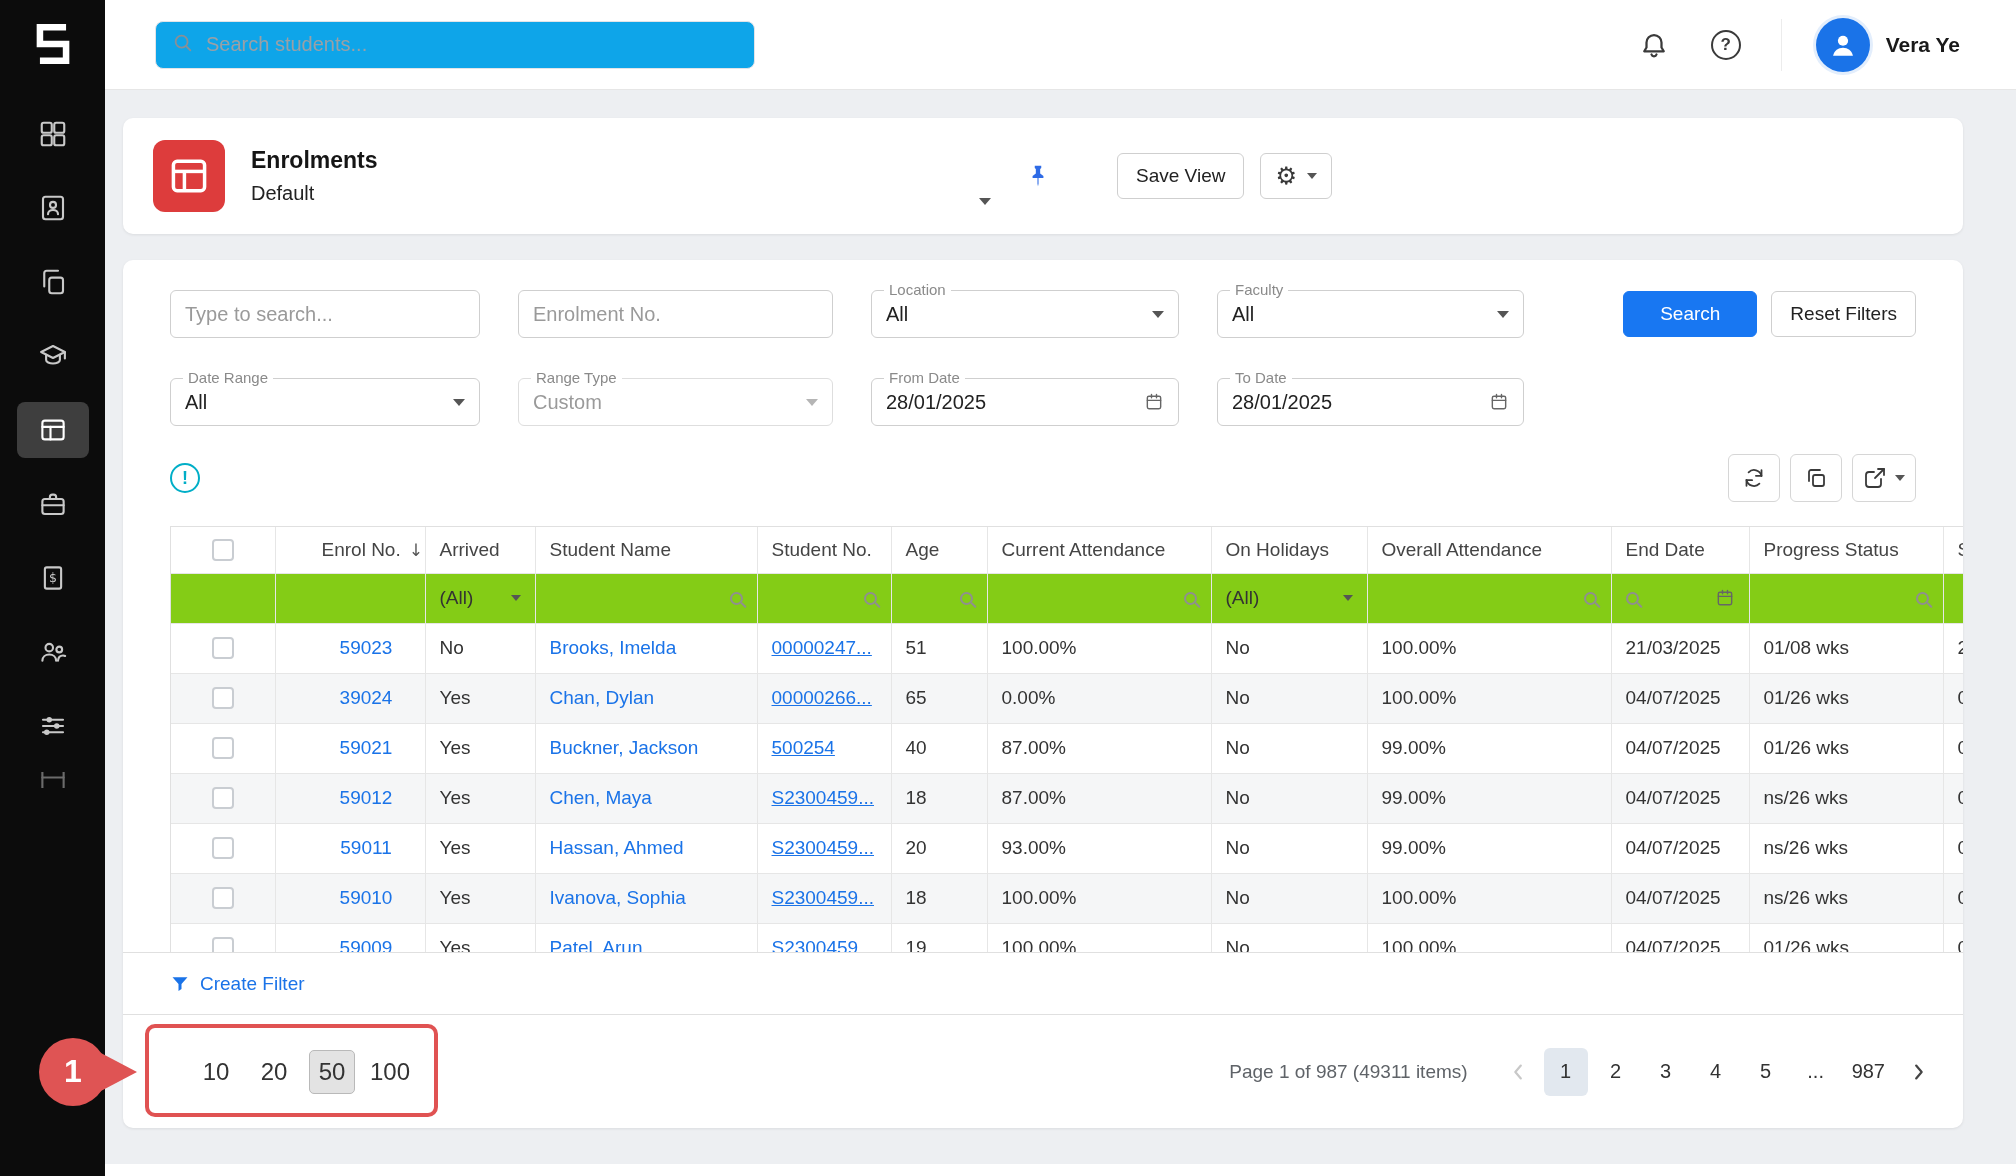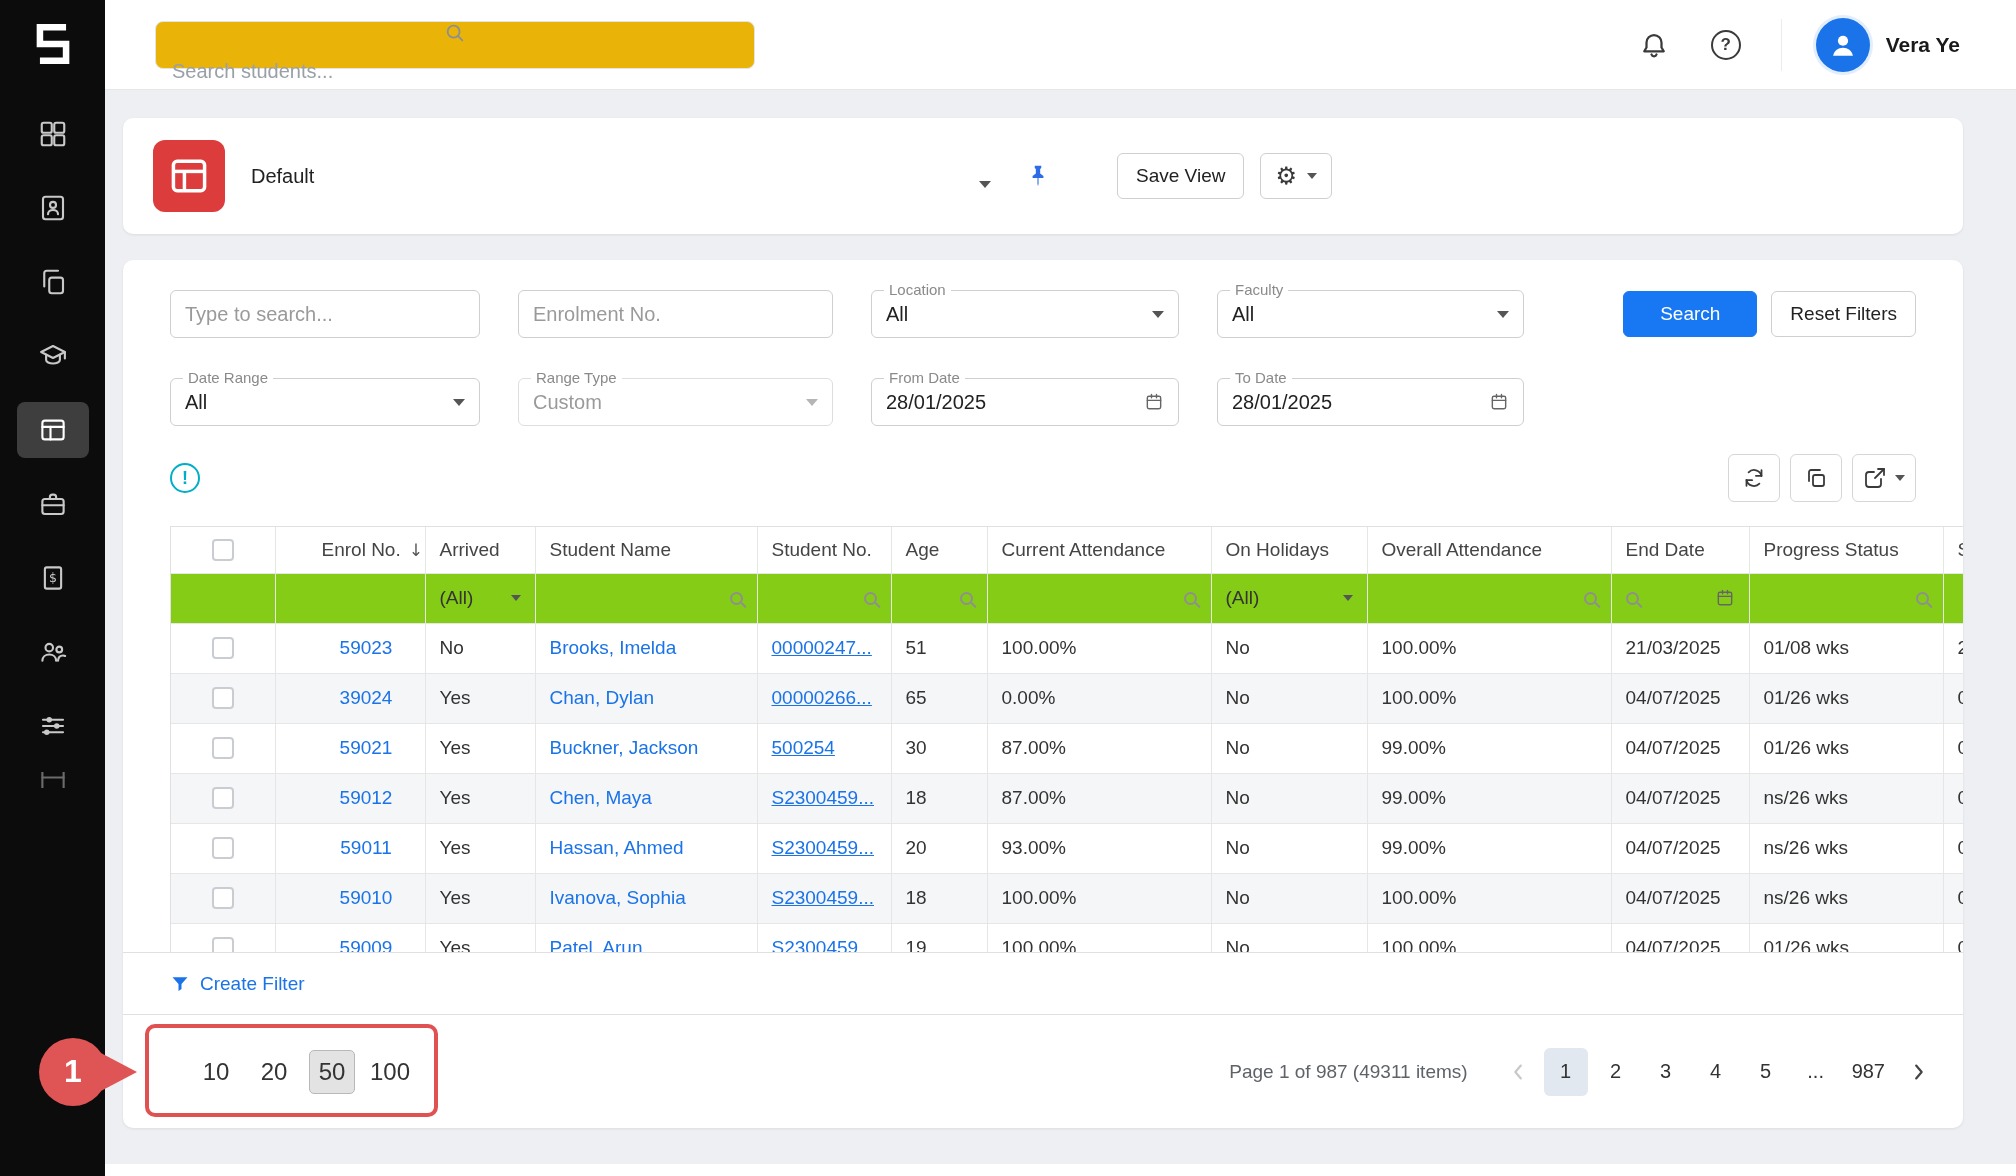--- a/index.html
+++ b/index.html
@@ -15,22 +15,22 @@
   .nav-item.active { background:#3e3e3e; }
   .nav-item svg { width:30px; height:30px; }
   .nav-item .stroke { stroke:#c9c9c9; stroke-width:1.7; fill:none; stroke-linecap:round; stroke-linejoin:round; }
   .nav-item.active .stroke { stroke:#ffffff; }
   .nav-item .fillc { fill:#c9c9c9; }
   .partial-wrap { height:16px; overflow:hidden; opacity:.5; }
 
   
   .topbar { position:absolute; left:105px; top:0; right:0; height:90px; background:#fff; border-bottom:1px solid #e6e6e6;
             display:flex; align-items:center; z-index:4; }
-  .search-box { margin-left:50px; width:600px; height:48px; border:1px solid #e2e4e8; background:#eab308; border-radius:8px;
-                display:flex; align-items:center; padding:0 16px; gap:12px;flex-direction:column; }
+  .search-box { margin-left:50px; width:600px; height:48px; border:1px solid #e2e4e8; background:#0ea5e9; border-radius:8px;
+                display:flex; align-items:center; padding:0 16px; gap:12px; }
   .search-box input { border:none; outline:none; background:transparent; font-size:20px; color:#333; width:100%;
                       font-family:"Liberation Sans", sans-serif; }
   .search-box input::placeholder { color:#9aa0a6; }
   .topbar-right { margin-left:auto; display:flex; align-items:center; padding-right:56px; }
   .icon-btn { background:none; border:none; cursor:pointer; display:flex; align-items:center; justify-content:center; }
   .help-circle { width:30px; height:30px; border:2.2px solid #3a3a3a; border-radius:50%; display:flex; align-items:center;
                  justify-content:center; font-size:17px; font-weight:bold; color:#3a3a3a; }
   .top-divider { width:1px; height:52px; background:#ececec; margin:0 34px 0 40px; }
   .avatar { width:54px; height:54px; border-radius:50%; background:#1a73e8; display:flex; align-items:center; justify-content:center;
             box-shadow:0 0 0 3px #e3eefc; }
@@ -261,20 +261,21 @@
 
     <section class="card header-card">
       <div class="red-tile">
         <svg width="44" height="44" viewBox="0 0 24 24">
             <rect x="3.5" y="4" width="17" height="16" rx="2" fill="none" stroke="#ffffff" stroke-width="1.9"></rect>
             <path d="M3.5 9.5h17" stroke="#ffffff" stroke-width="1.9"></path>
             <path d="M9.5 9.5V20" stroke="#ffffff" stroke-width="1.9"></path>
           </svg>
       </div>
       <div class="title-block">
+        <div class="page-title">Enrolments</div>
         <div class="view-select">
           <span class="val">Default</span>
           <span class="caret"></span>
         </div>
       </div>
       <button class="icon-btn pin-btn">
         <svg width="26" height="26" viewBox="0 0 24 24">
             <path d="M9 2.5h6v2l-1 1v4.2l3 2.3v1.8h-4.5v5.4L12 21.5l-.5-2.3v-5.4H7v-1.8l3-2.3V5.5l-1-1z" fill="#2e6be6"></path>
           </svg>
       </button>
@@ -458,21 +459,21 @@
           <td>01/26 wks</td>
           <td>0</td>
         </tr>
 
         <tr class="data-row">
           <td class="col-check"><span class="checkbox"></span></td>
           <td class="col-enrol"><a class="cell-link">59021</a></td>
           <td>Yes</td>
           <td><a class="cell-link">Buckner, Jackson</a></td>
           <td><a class="cell-link underline">500254</a></td>
-          <td>30</td>
+          <td>40</td>
           <td>87.00%</td>
           <td>No</td>
           <td>99.00%</td>
           <td>04/07/2025</td>
           <td>01/26 wks</td>
           <td>0</td>
         </tr>
 
         <tr class="data-row">
           <td class="col-check"><span class="checkbox"></span></td>

